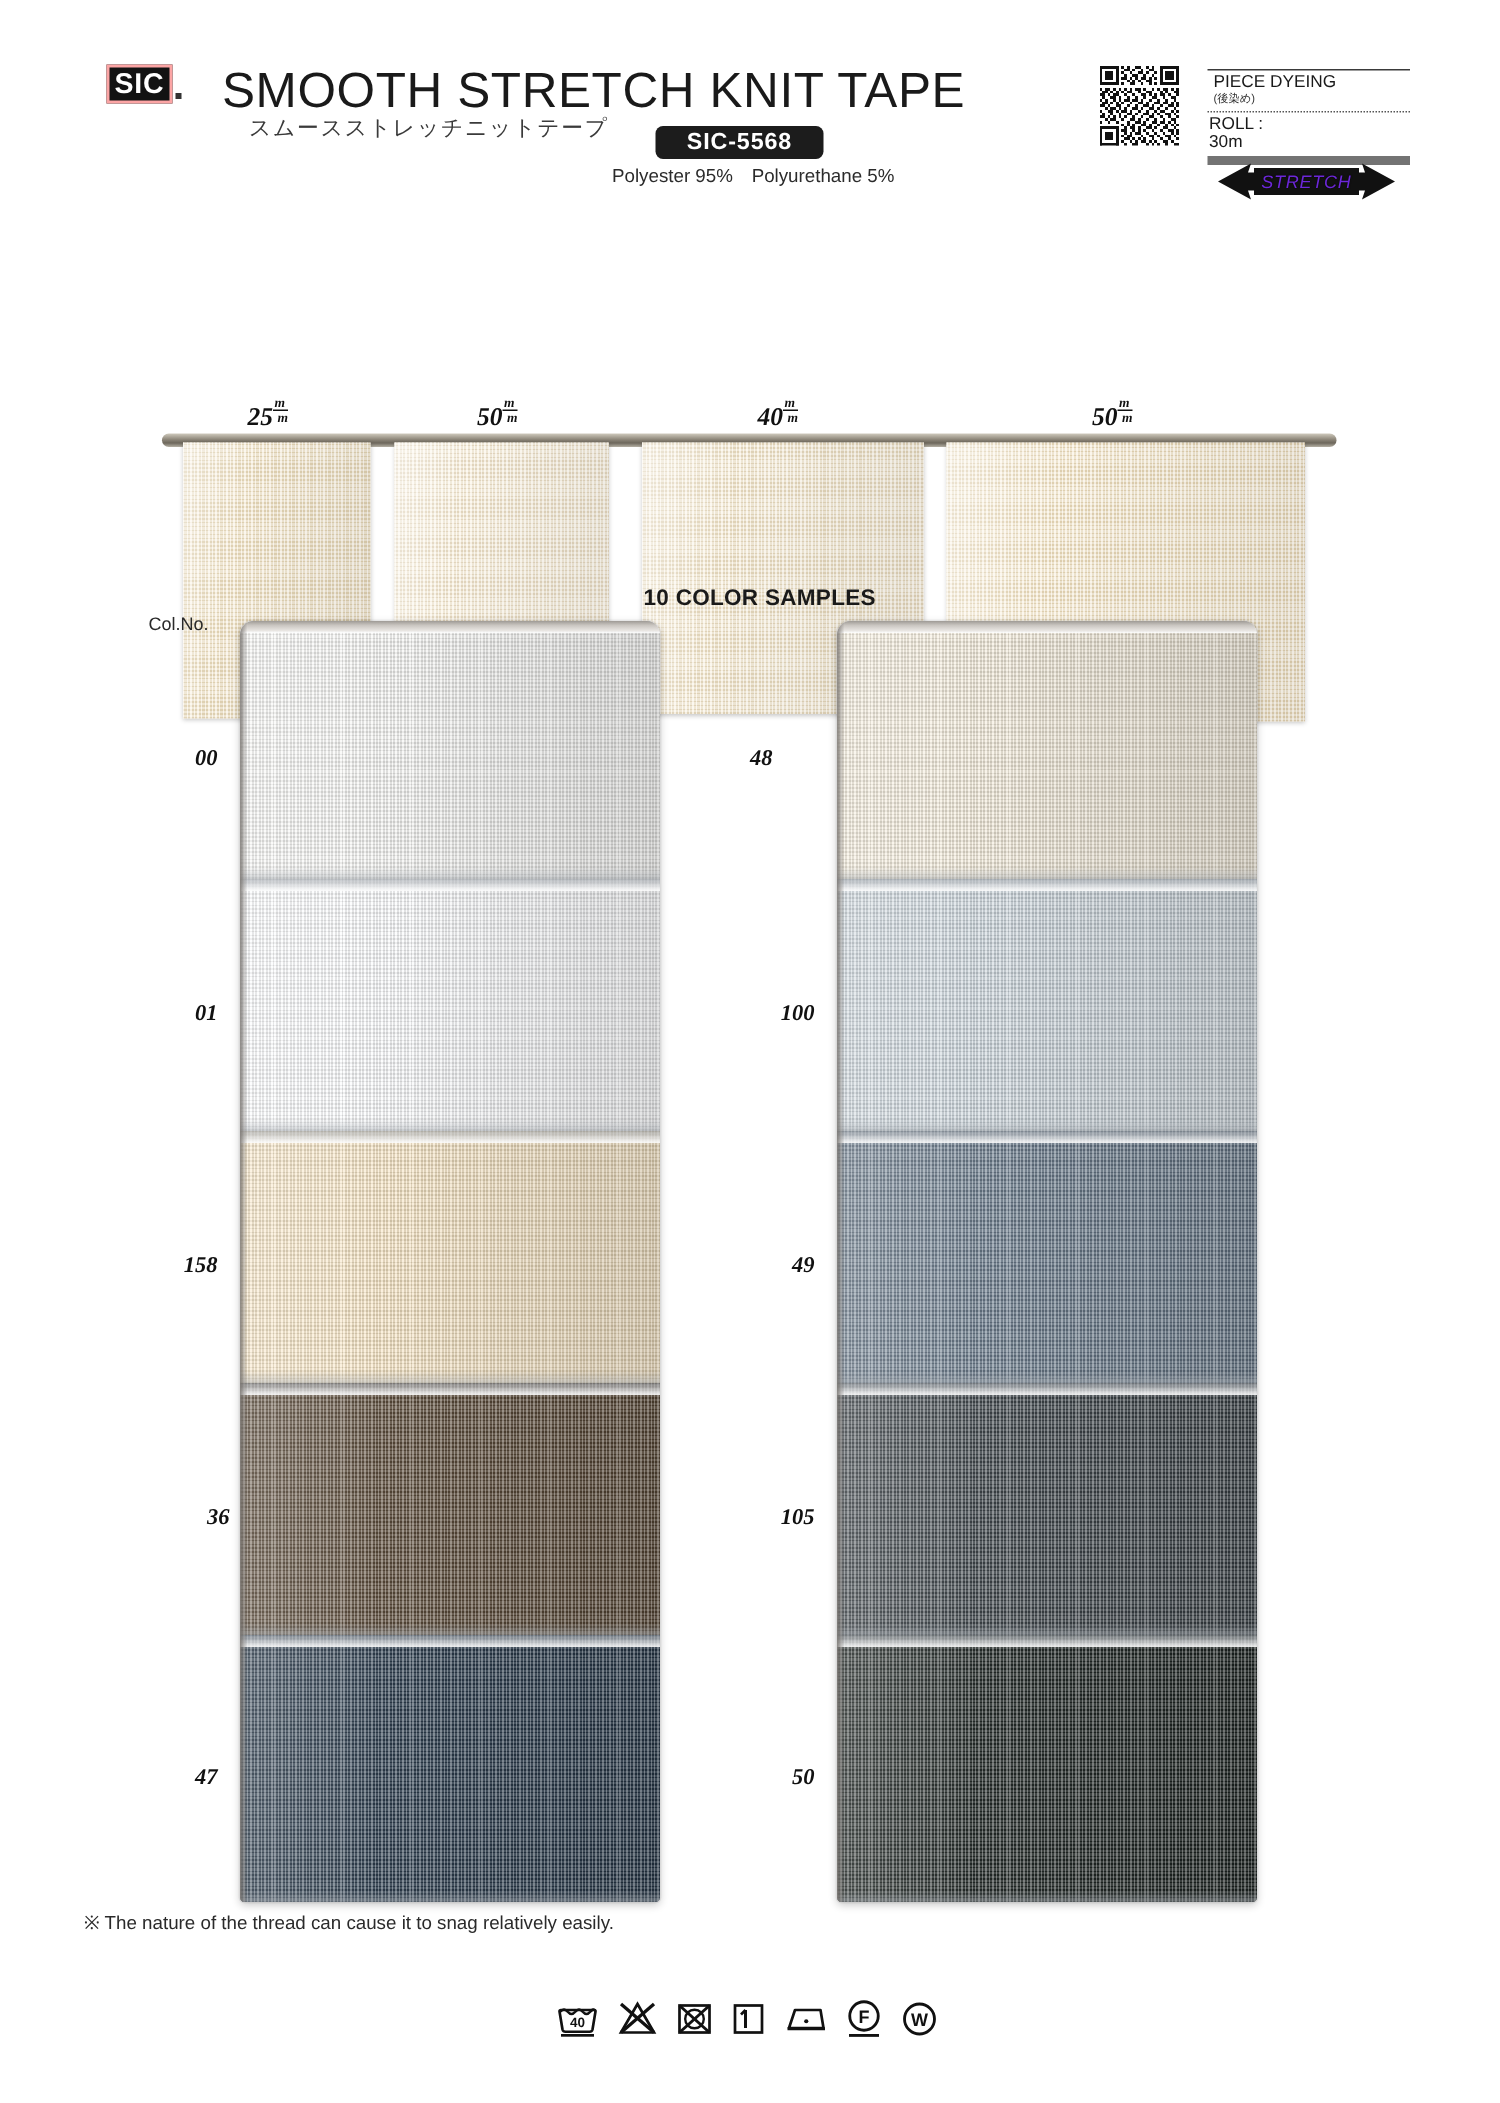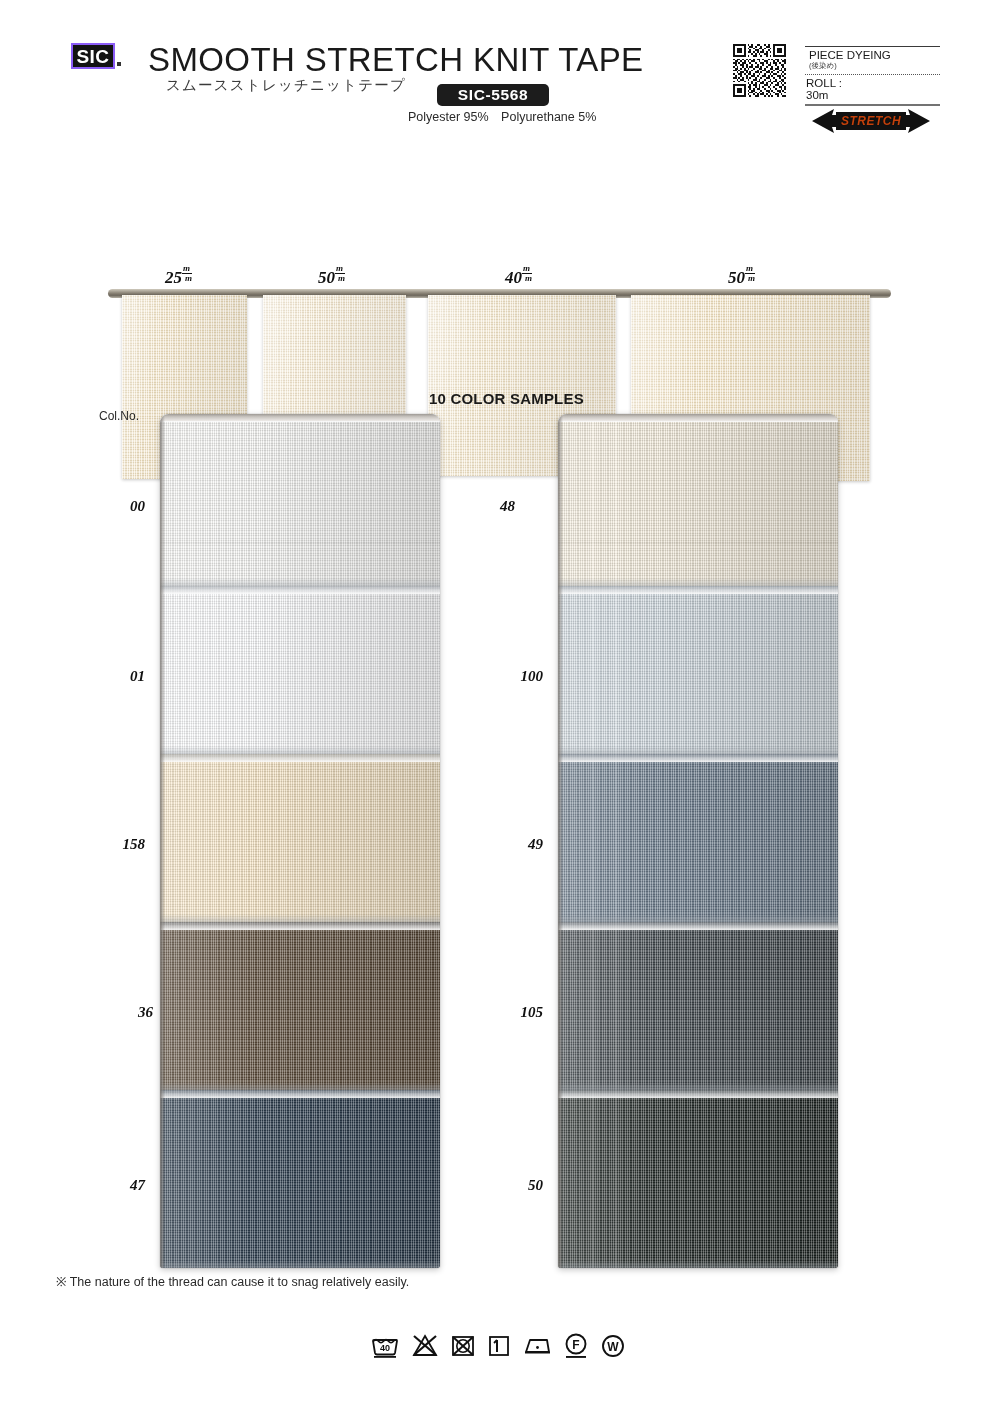--- a/index.html
+++ b/index.html
@@ -12,21 +12,21 @@
     position:relative;
     overflow:hidden;
   }
 
   
   .header { position:relative; height:120px; }
   .sic-logo {
     position:absolute; left:71px; top:43px;
     width:44px; height:26px;
     background:#121212;
-    border:2px solid #8b5cf6;
+    border:2px solid #fca5a5;
     display:flex; align-items:center; justify-content:center;
   }
   .sic-logo span {
     color:#fff; font-weight:bold; font-size:19px;
     letter-spacing:0.5px; font-family:"Liberation Sans", sans-serif;
     line-height:1;
   }
   .sic-logo::after {
     content:""; position:absolute; right:-8px; bottom:1px;
     width:4px; height:4px; background:#333;
@@ -63,31 +63,31 @@
   .qr { position:absolute; left:733px; top:44px; width:53px; height:53px; }
   .qr canvas, .qr svg { display:block; }
 
   .info-box { position:absolute; left:805px; top:46px; width:135px; }
   .info-row {
     display:flex; justify-content:space-between; align-items:baseline;
     font-size:11.5px; color:#1a1a1a; padding:2px 1px 3px 1px;flex-direction:column;
   }
   .info-rule-solid { border-top:1px solid #3a3a3a; }
   .info-rule-dotted { border-top:1.5px dotted #555; }
-  .info-rule-bottom { border-bottom:2px solid #737373; }
+  .info-rule-bottom { border-bottom:6px solid #737373; }
   .info-sub { font-size:7.5px; color:#333; margin-left:3px; }
 
   .stretch-badge {
     position:absolute; left:812px; top:108px;
     width:118px; height:26px;
   }
   .stretch-badge .label {
     position:absolute; left:0; top:0; width:100%; height:100%;
     display:flex; align-items:center; justify-content:center;
-    color:#c2410c; font-size:12px; font-weight:bold; font-style:italic;
+    color:#6d28d9; font-size:12px; font-weight:normal; font-style:italic;
     letter-spacing:0.5px; z-index:2;
     text-shadow:0 0 1px #000;
   }
 
   
   .widths { position:relative; height:225px; }
   .wlabel {
     position:absolute; top:146px;
     font-family:"Liberation Serif", serif;
     font-style:italic; font-weight:bold; font-size:16px; color:#111;

